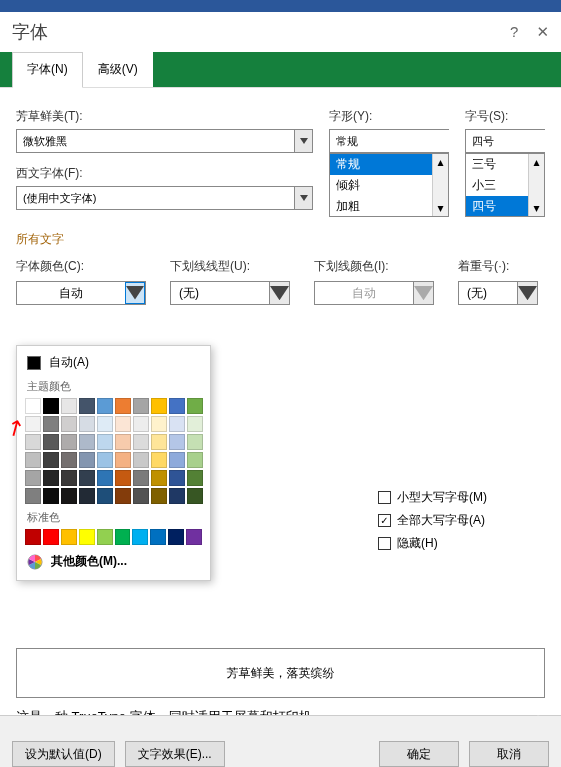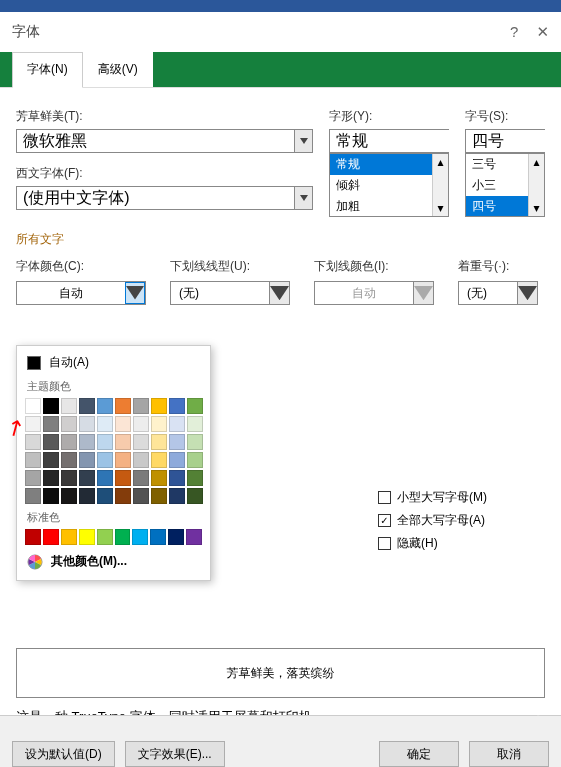--- a/index.html
+++ b/index.html
@@ -1,29 +1,29 @@
 <!DOCTYPE html>
 <html><head>
 <meta charset="utf-8">
 <style>
 * { box-sizing: border-box; margin: 0; padding: 0; font-family: "Microsoft YaHei", "SimSun", sans-serif; font-size: 12px; }
 body { background: #f0f0f0; width: 561px; height: 767px; overflow: hidden; position: relative; }
 .titlebar { background: #2b579a; height: 12px; width: 100%; }
 .dialog-header { background: #fff; height: 40px; display: flex; align-items: center; justify-content: space-between; padding: 0 12px; }
-.dialog-title { color: #444; font-size: 14px; }
+.dialog-title { color: #444; font-size: 18px; }
 .header-buttons { display: flex; gap: 18px; color: #666; }
 .header-buttons span { cursor: pointer; font-size: 15px; }
 .tabs { background: #15803d; display: flex; padding: 0 12px; border-bottom: 1px solid #ddd; }
 .tab { padding: 8px 14px; background: #fff; border: 1px solid transparent; cursor: pointer; }
 .tab.active { border: 1px solid #ccc; border-bottom: 1px solid #fff; margin-bottom: -1px; }
 .content { background: #fff; padding: 20px 16px; height: 640px; position: relative; }
 .row { display: flex; margin-bottom: 6px; }
 .label { color: #333; margin-bottom: 4px; }
 .combo { display: flex; height: 24px; border: 1px solid #888; background: #fff; }
-.combo-input { flex: 1; padding: 2px 6px; border: none; outline: none; font-size: 16px; }
+.combo-input { flex: 1; padding: 2px 6px; border: none; outline: none; font-size: 11px; }
 .combo-btn { width: 18px; background: #e8e8e8; border-left: 1px solid #888; display: flex; align-items: center; justify-content: center; cursor: pointer; }
 .combo-btn svg { width: 8px; height: 6px; }
 .col-font { width: 300px; margin-right: 16px; }
 .col-style { width: 120px; margin-right: 16px; }
 .col-size { width: 80px; }
 .listbox { border: 1px solid #888; height: 64px; overflow: hidden; position: relative; }
 .listbox-items { padding: 0; }
 .listbox-item { padding: 2px 6px; cursor: pointer; }
 .listbox-item.selected { background: #0078d7; color: #fff; }
 .listbox-scroll { position: absolute; right: 0; top: 0; bottom: 0; width: 16px; background: #f0f0f0; border-left: 1px solid #ccc; display: flex; flex-direction: column; justify-content: space-between; align-items: center; }

